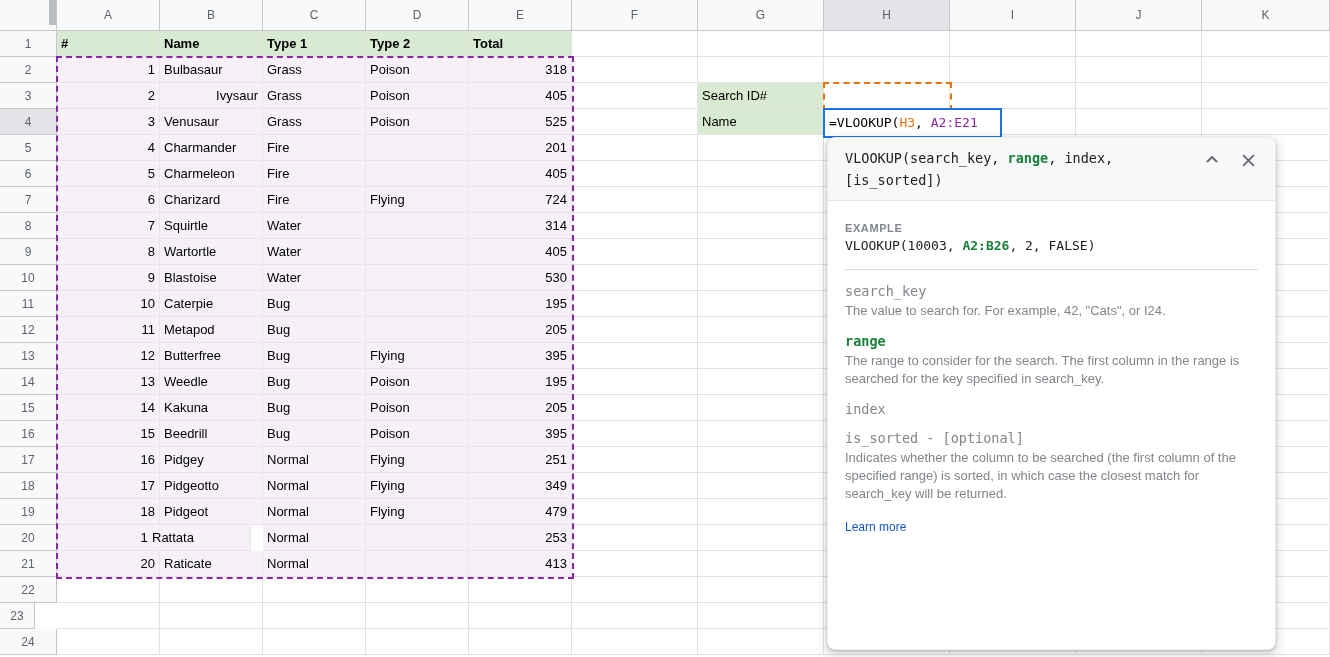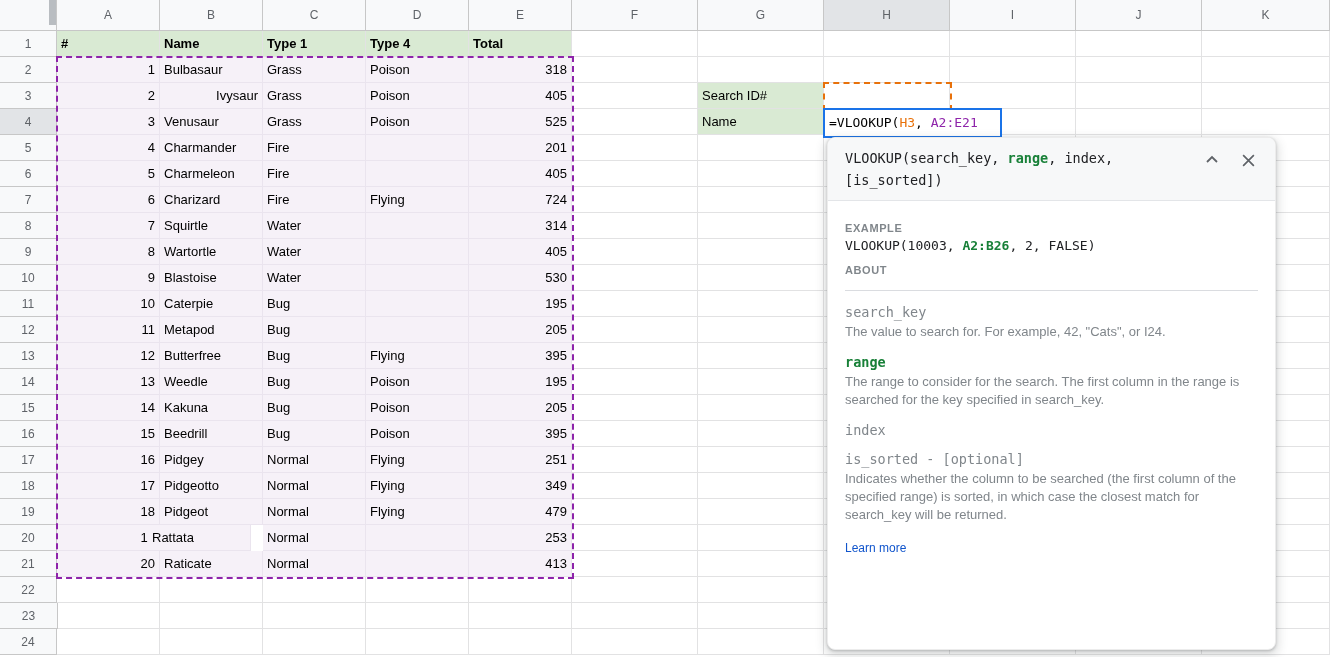--- a/index.html
+++ b/index.html
@@ -96,26 +96,26 @@
       <div class="rowhead" style="left: 0px; top: 343px; width: 57px; height: 26px;">13</div>
       <div class="rowhead" style="left: 0px; top: 369px; width: 57px; height: 26px;">14</div>
       <div class="rowhead" style="left: 0px; top: 395px; width: 57px; height: 26px;">15</div>
       <div class="rowhead" style="left: 0px; top: 421px; width: 57px; height: 26px;">16</div>
       <div class="rowhead" style="left: 0px; top: 447px; width: 57px; height: 26px;">17</div>
       <div class="rowhead" style="left: 0px; top: 473px; width: 57px; height: 26px;">18</div>
       <div class="rowhead" style="left: 0px; top: 499px; width: 57px; height: 26px;">19</div>
       <div class="rowhead" style="left: 0px; top: 525px; width: 57px; height: 26px;">20</div>
       <div class="rowhead" style="left: 0px; top: 551px; width: 57px; height: 26px;">21</div>
       <div class="rowhead" style="left: 0px; top: 577px; width: 57px; height: 26px;">22</div>
-      <div class="rowhead" style="left: 0px; top: 603px; width: 58px; height: 26px;">23</div>
+      <div class="rowhead" style="left: 0px; top: 603px; width: 35px; height: 26px;">23</div>
       <div class="rowhead" style="left: 0px; top: 629px; width: 57px; height: 26px;">24</div>
       <div class="cell green bold" style="left: 57px; top: 31px; width: 103px; height: 26px;">#</div>
       <div class="cell green bold" style="left: 160px; top: 31px; width: 103px; height: 26px;">Name</div>
       <div class="cell green bold" style="left: 263px; top: 31px; width: 103px; height: 26px;">Type 1</div>
-      <div class="cell green bold" style="left: 366px; top: 31px; width: 103px; height: 26px;">Type 4</div>
+      <div class="cell green bold" style="left: 366px; top: 31px; width: 103px; height: 26px;">Type 2</div>
       <div class="cell green bold" style="left: 469px; top: 31px; width: 103px; height: 26px;">Total</div>
       <div class="cell" style="left: 572px; top: 31px; width: 126px; height: 26px;"></div>
       <div class="cell" style="left: 698px; top: 31px; width: 126px; height: 26px;"></div>
       <div class="cell" style="left: 824px; top: 31px; width: 126px; height: 26px;"></div>
       <div class="cell" style="left: 950px; top: 31px; width: 126px; height: 26px;"></div>
       <div class="cell" style="left: 1076px; top: 31px; width: 126px; height: 26px;"></div>
       <div class="cell" style="left: 1202px; top: 31px; width: 128px; height: 26px;"></div>
       <div class="cell purple num" style="left: 57px; top: 57px; width: 103px; height: 26px;">1</div>
       <div class="cell purple" style="left: 160px; top: 57px; width: 103px; height: 26px;">Bulbasaur</div>
       <div class="cell purple" style="left: 263px; top: 57px; width: 103px; height: 26px;">Grass</div>
@@ -388,21 +388,20 @@
         <div class="icon-btn">
           <svg width="15" height="15" viewBox="0 0 14 14">
               <path d="M2 2 L12 12 M12 2 L2 12" fill="none" stroke="#5f6368" stroke-width="1.6"></path>
             </svg>
         </div>
       </div>
     </div>
     <div class="popup-body">
       <div class="sec-label">EXAMPLE</div>
       <div class="code-line"><span>VLOOKUP(10003, </span><span class="fn-green">A2:B26</span><span>, 2, FALSE)</span></div>
-      <div class="sec-label">ABOUT</div>
       <hr class="popup-divider">
 
       <div class="param-name">search_key</div>
       <div class="param-desc">The value to search for. For example, 42, "Cats", or I24.</div>
 
       <div class="param-name green">range</div>
       <div class="param-desc">The range to consider for the search. The first column in the range is searched for the key specified in search_key.</div>
 
       <div class="param-name">index</div>
 

